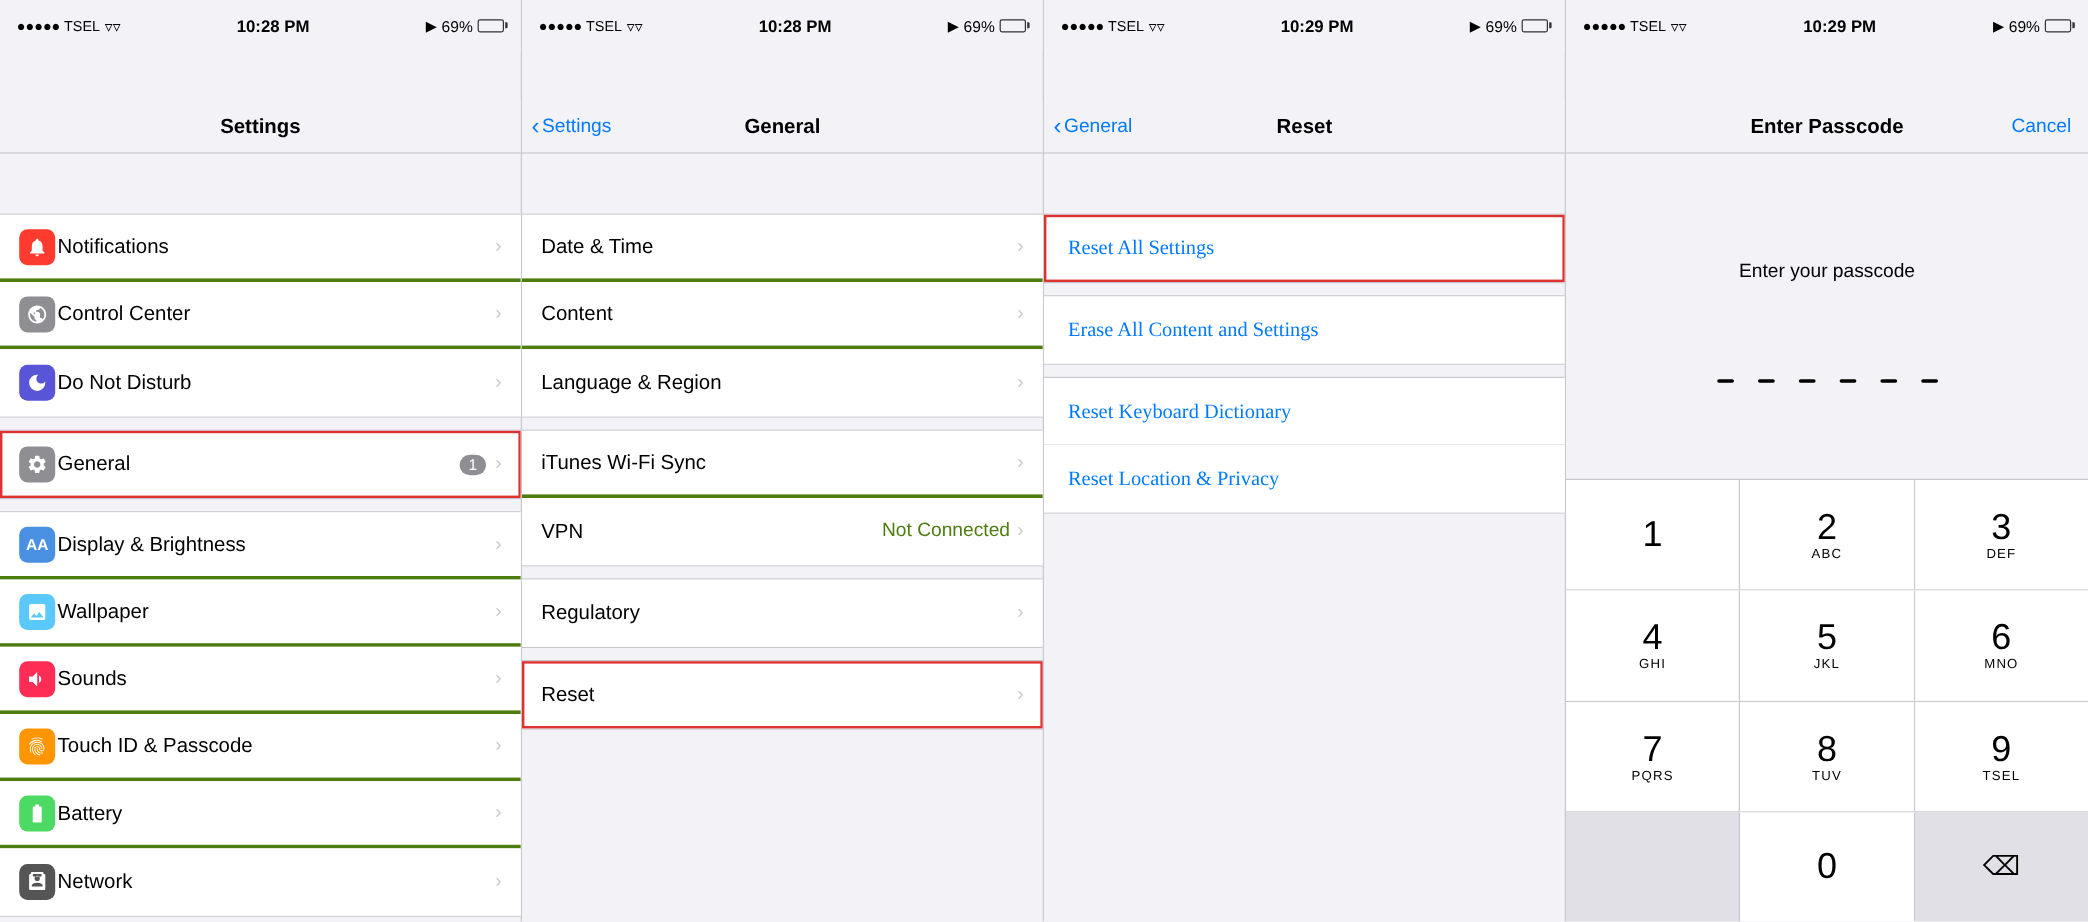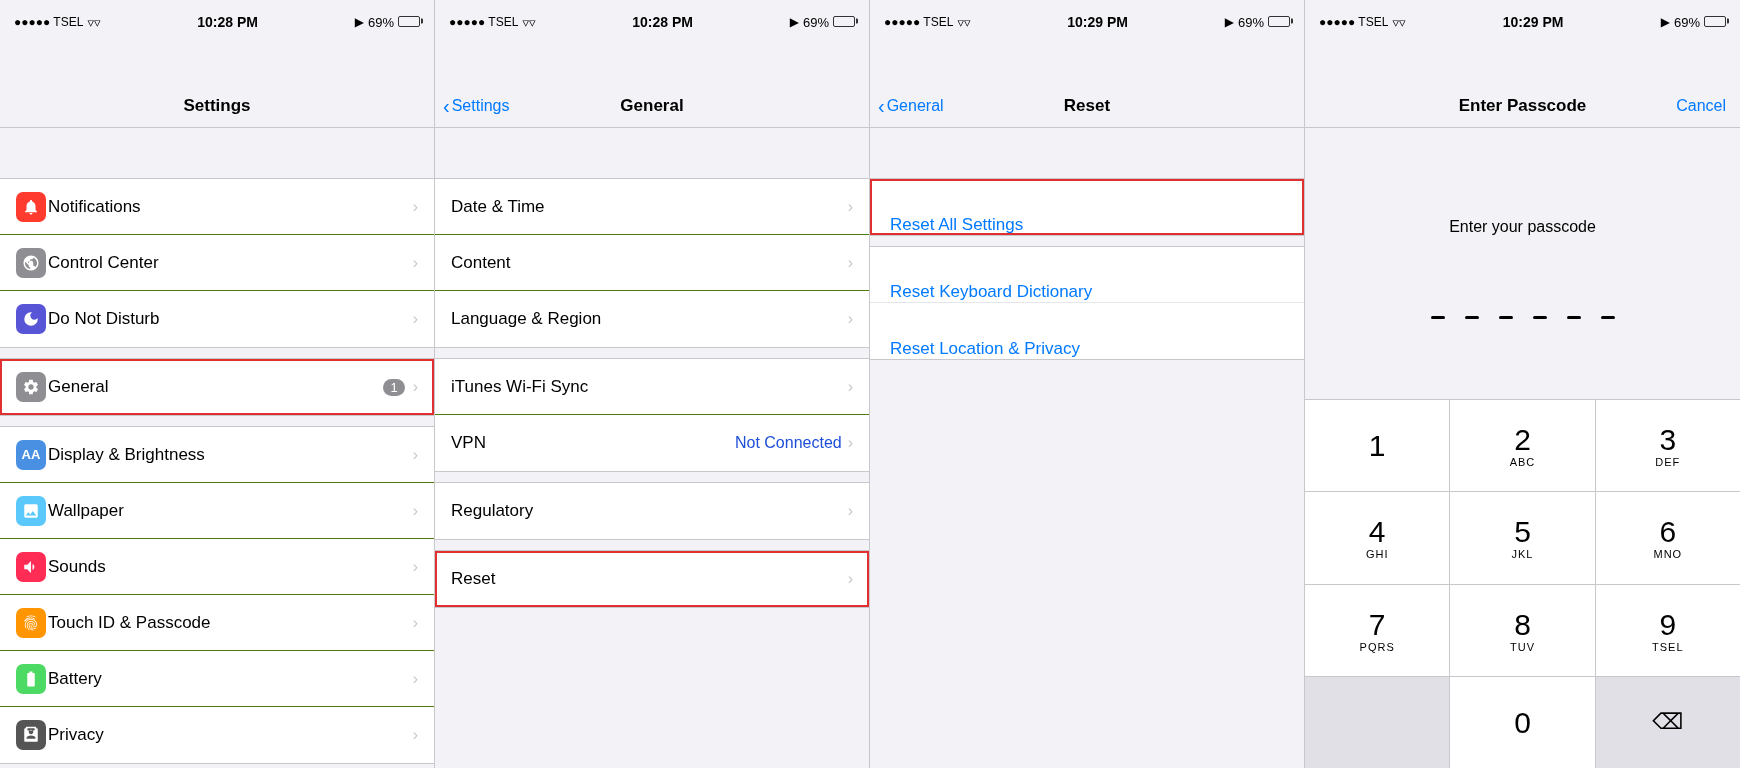--- a/index.html
+++ b/index.html
@@ -88,21 +88,21 @@
       background: #fff;
       margin-top: 10px;
       border-top: 1px solid #c8c7cc;
       border-bottom: 1px solid #c8c7cc;
     }
     .list-item {
       display: flex;
       align-items: center;
       padding: 0 16px;
       height: 56px;
-      border-bottom: 1px solid #4d7c0f;
+      border-bottom: 3px solid #4d7c0f;
       background: #fff;
       cursor: pointer;
     }
     .list-item:last-child { border-bottom: none; padding-left: 16px; }
     .list-item-icon {
       width: 30px;
       height: 30px;
       border-radius: 7px;
       display: flex;
       align-items: center;
@@ -123,41 +123,42 @@
     }
     .list-item-badge {
       background: #8e8e93;
       color: #fff;
       border-radius: 10px;
       font-size: 13px;
       padding: 1px 7px;
       margin-right: 8px;
     }
     .list-item-secondary {
-      color: #1d4ed8;
+      color: #4d7c0f;
       font-size: 16px;
       margin-right: 6px;
     }
 
     
     .row-highlighted {
       outline: 2px solid #e03030;
       outline-offset: -2px;
       z-index: 1;
     }
 
     
     .reset-item {
       display: flex;
-      align-items: flex-end;
+      align-items: center;
       padding: 0 20px;
       height: 56px;
       border-bottom: 1px solid #e5e5ea;
       background: #fff;
       cursor: pointer;
+      font-family: Liberation Serif, serif;
     }
     .reset-item:last-child { border-bottom: none; }
     .reset-item-label {
       font-size: 17px;
       color: #007aff;
     }
 
     
     .passcode-panel {
       background: #f2f2f7;
@@ -362,21 +363,21 @@
             </div>
             <span class="list-item-label">Battery</span>
             <span class="list-item-chevron">›</span>
           </div>
           <div class="list-item">
             <div class="list-item-icon icon-privacy">
               <svg width="18" height="18" viewBox="0 0 24 24" fill="white">
                 <path d="M12 12.75c1.63 0 3.07.39 4.24.9C17.36 14.23 18 15.11 18 16v.5c0 .28-.22.5-.5.5h-11c-.28 0-.5-.22-.5-.5V16c0-.89.64-1.77 1.76-2.35 1.17-.51 2.61-.9 4.24-.9zM12 11c-1.66 0-3-1.34-3-3s1.34-3 3-3 3 1.34 3 3-1.34 3-3 3zM7 4.25C7 3.56 7.56 3 8.25 3h7.5C16.44 3 17 3.56 17 4.25v.5c0 .69-.56 1.25-1.25 1.25h-7.5C7.56 6 7 5.44 7 4.75v-.5zM19.5 3H19v-.75C19 1.56 18.44 1 17.75 1H6.25C5.56 1 5 1.56 5 2.25V3h-.5C3.67 3 3 3.67 3 4.5v15C3 20.33 3.67 21 4.5 21h15c.83 0 1.5-.67 1.5-1.5v-15C21 3.67 20.33 3 19.5 3z"></path>
               </svg>
             </div>
-            <span class="list-item-label">Privacy</span>
+            <span class="list-item-label">Network</span>
             <span class="list-item-chevron">›</span>
           </div>
         </div>
       </div>
     </div>
     <div class="panel">
       <div class="status-bar">
         <div class="status-left">
           <span style="font-size:12px">●●●●● TSEL</span>
     <span style="font-size:13px">▿▿</span>
@@ -456,20 +457,25 @@
   <div class="nav-back">
     <span class="nav-back-chevron">‹</span>
     <span>General</span>
   </div>
   <span class="nav-title">Reset</span>
 </div>
       <div class="scroll-area">
         <div class="list-section">
           <div class="reset-item row-highlighted">
             <span class="reset-item-label">Reset All Settings</span>
+          </div>
+        </div>
+        <div class="list-section">
+          <div class="reset-item">
+            <span class="reset-item-label">Erase All Content and Settings</span>
           </div>
         </div>
         <div class="list-section">
           <div class="reset-item">
             <span class="reset-item-label">Reset Keyboard Dictionary</span>
           </div>
           <div class="reset-item">
             <span class="reset-item-label">Reset Location &amp; Privacy</span>
           </div>
         </div>

